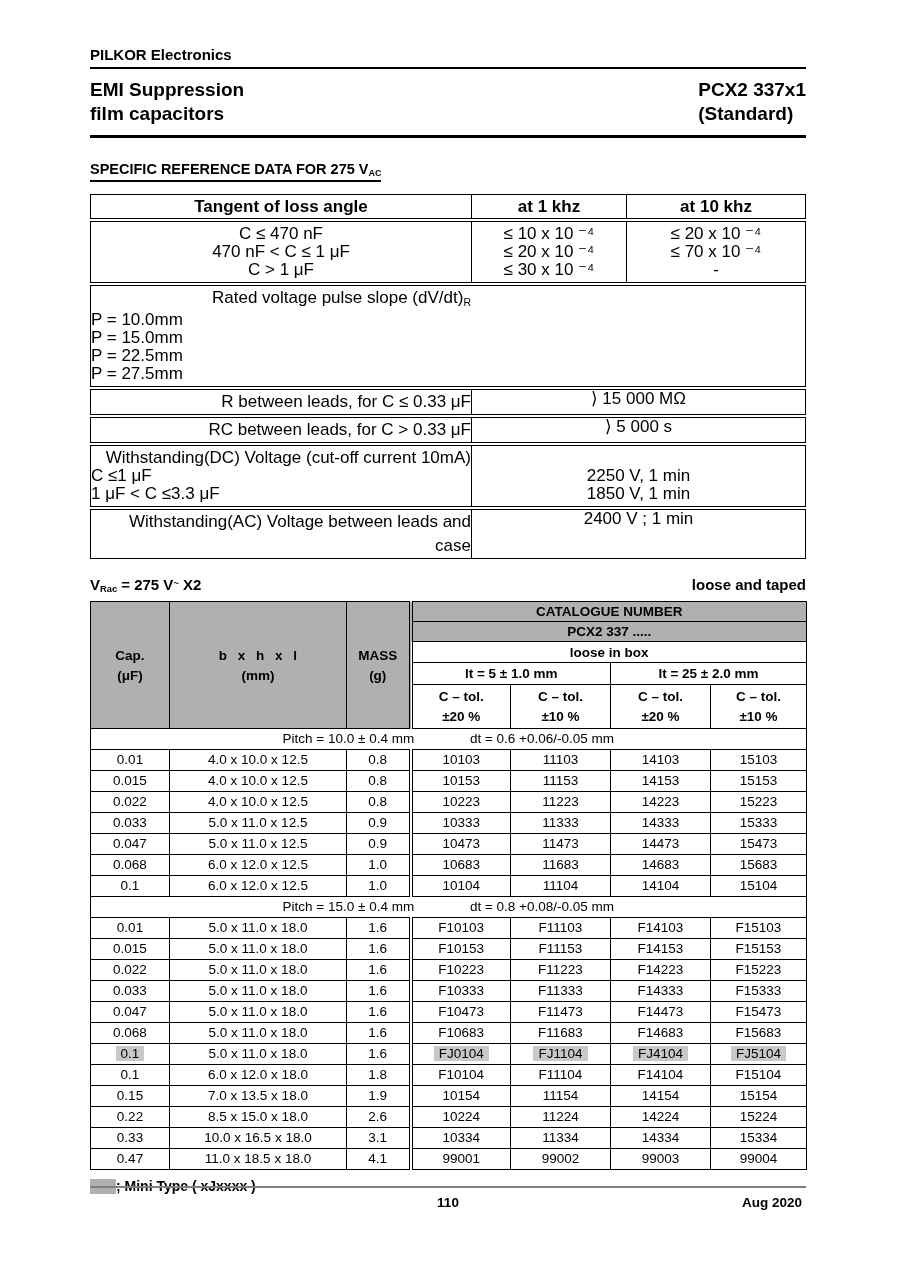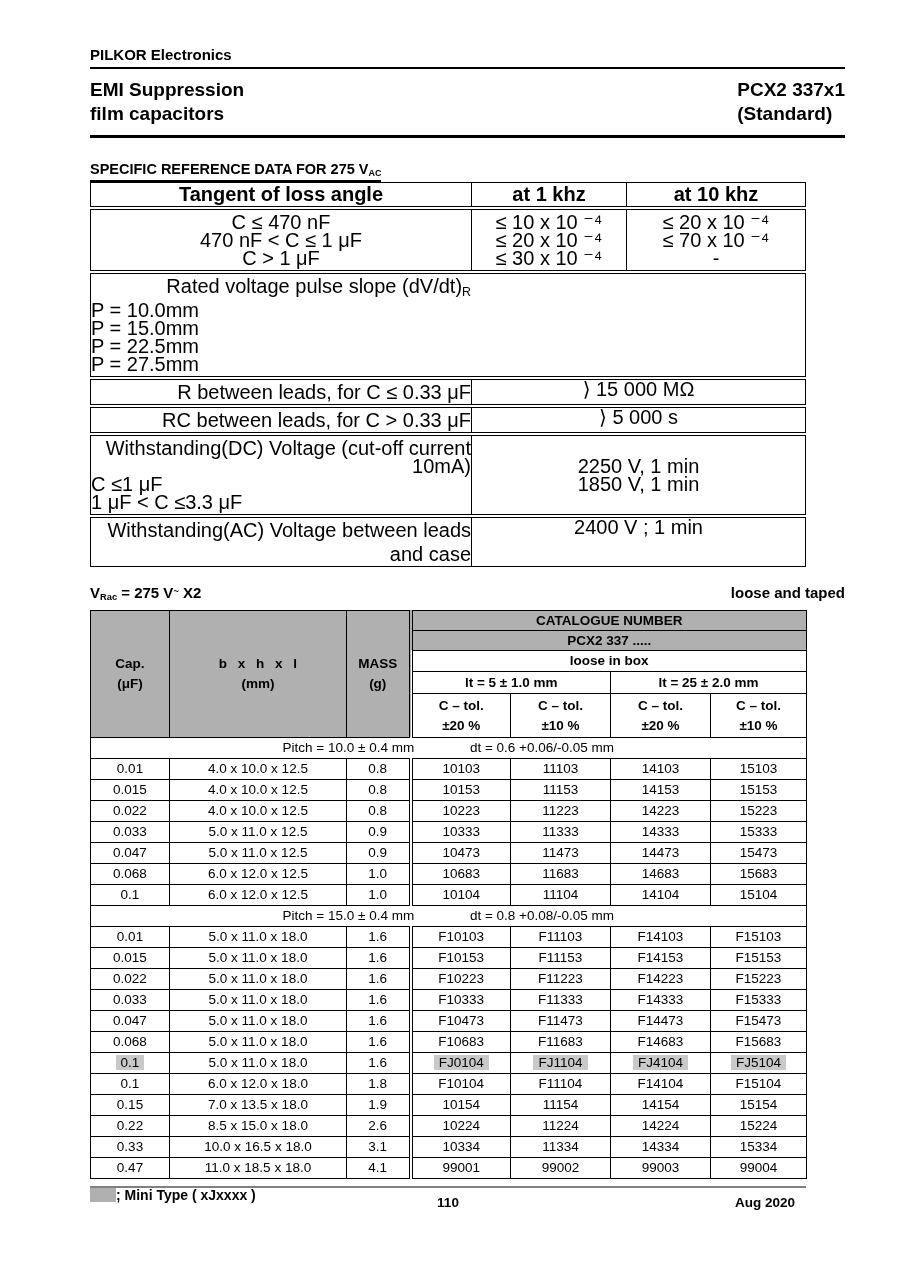--- a/index.html
+++ b/index.html
@@ -1,35 +1,35 @@
 <!DOCTYPE html>
 <html><head>
 <meta charset="utf-8">
 <style>
   * { box-sizing: border-box; margin: 0; padding: 0; }
   body { background: #fff; font-family: "Liberation Sans", "DejaVu Sans", sans-serif; }
   .page {
     position: relative; width: 900px; height: 1274px; background: #ffffff;
-    color: #000; padding: 46px 55px 0 90px; overflow: hidden;
+    color: #000; padding: 46px 94px 0 90px; overflow: hidden;
   }
   sub { font-size: 0.62em; vertical-align: -0.25em; }
   sup { font-size: 0.62em; vertical-align: 0.45em; }
 
   
   .company { font-size: 15px; font-weight: bold; padding-bottom: 4px; border-bottom: 2.5px solid #000; }
   .prod-row { display: flex; justify-content: space-between; margin-top: 9px; padding-bottom: 9px; border-bottom: 3px solid #000; }
   .prod-left div, .prod-right div { font-size: 19px; font-weight: bold; line-height: 24px; }
   .prod-right { text-align: left; }
 
   
   .sec-title { margin-top: 22px; }
   .sec-title .ttl { display: inline-block; font-size: 14.5px; font-weight: bold; border-bottom: 2px solid #000; padding-bottom: 2px; }
 
   
-  .t1 { margin-top: 0; width: 716px; font-size: 20px; }
+  .t1 { margin-top: 12px; width: 716px; font-size: 17px; }
   .t1sec { display: flex; border: 1.5px solid #000; background: #fff; }
   .t1sec + .t1sec { margin-top: 2px; }
   .t1 .c1 { width: 380px; }
   .t1 .c2 { width: 155px; border-left: 1.5px solid #000; }
   .t1 .c3 { flex: 1; border-left: 1.5px solid #000; }
   .t1 .cv { flex: 1; border-left: 1.5px solid #000; }
   .t1head div { line-height: 23px; text-align: center; font-weight: bold; }
   .t1 .lines { padding: 3px 0; }
   .t1 .lines div { line-height: 18px; text-align: center; }
   .t1 .lbl { text-align: right; padding-left: 12px; line-height: 18px; }
@@ -60,21 +60,21 @@
   .t2 .pitch-cell .dt-t { position: absolute; left: 53%; top: 0; text-align: left; line-height: 20px; }
   .hl { background: #c9c9c9; padding: 0 5px; }
 
   
   .legend { display: flex; align-items: center; margin-top: 8px; font-size: 14px; font-weight: bold; }
   .swatch { width: 26px; height: 15px; background: #b0b0b0; display: inline-block; }
 
   
   .footer { position: absolute; left: 90px; width: 716px; top: 1186px; border-top: 2px solid #808080; height: 30px; font-size: 13.5px; font-weight: bold; }
   .footer .pageno { position: absolute; left: 50%; top: 7px; transform: translateX(-50%); }
-  .footer .date { position: absolute; right: 11px; top: 7px; }
+  .footer .date { position: absolute; right: 4px; top: 7px; }
 </style>
 </head>
 <body>
 
 <div class="page">
 
   <div class="company">PILKOR Electronics</div>
   <div class="prod-row">
     <div class="prod-left">
       <div>EMI Suppression</div>

